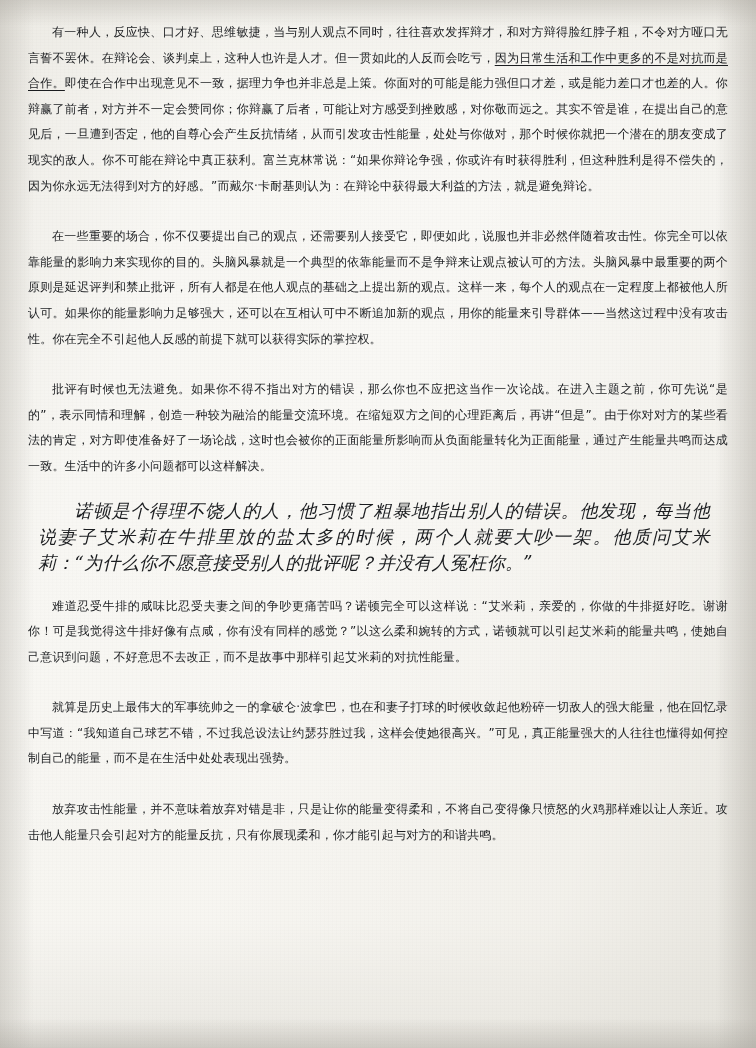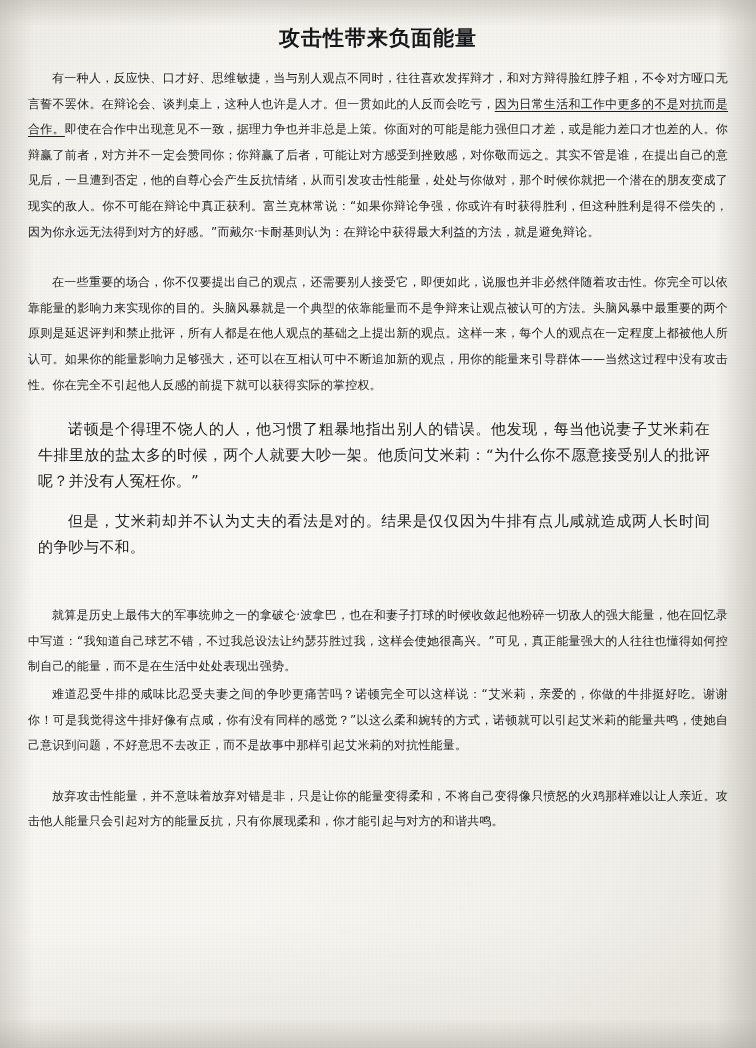--- a/index.html
+++ b/index.html
@@ -87,21 +87,22 @@
     margin: 0 0 2px 0;
     letter-spacing: 0.2px;
   }
   .para.gap {
     margin-top: 25px;
   }
 
   
   .story {
     font-family: "DejaVu Serif", serif;
-    font-size: 15px;
+    font-style: italic;
+    font-size: 18px;
     line-height: 26px;
     color: #1b1d20;
     text-align: justify;
     text-indent: 2em;
     margin: 0 16px 2px 0;
     padding-left: 10px;
     padding-right: 2px;
     letter-spacing: 0.3px;
   }
   .story.gap {
@@ -115,38 +116,37 @@
   }
 
   .block-gap-lg { height: 16px; }
 </style>
 </head>
 <body>
 
 <div id="page">
   <div id="content">
 
-    <h1 class="doc-title">攻击性带来负面能量</h1>
 
     <p class="para"><span>有一种人，反应快、口才好、思维敏捷，当与别人观点不同时，往往喜欢发挥辩才，和对方辩得脸红脖子粗，不令对方哑口无言誓不罢休。在辩论会、谈判桌上，这种人也许是人才。但一贯如此的人反而会吃亏，</span><span class="underline-seg">因为日常生活和工作中更多的不是对抗而是合作。</span><span>即使在合作中出现意见不一致，据理力争也并非总是上策。你面对的可能是能力强但口才差，或是能力差口才也差的人。你辩赢了前者，对方并不一定会赞同你；你辩赢了后者，可能让对方感受到挫败感，对你敬而远之。其实不管是谁，在提出自己的意见后，一旦遭到否定，他的自尊心会产生反抗情绪，从而引发攻击性能量，处处与你做对，那个时候你就把一个潜在的朋友变成了现实的敌人。你不可能在辩论中真正获利。富兰克林常说：“如果你辩论争强，你或许有时获得胜利，但这种胜利是得不偿失的，因为你永远无法得到对方的好感。”而戴尔·卡耐基则认为：在辩论中获得最大利益的方法，就是避免辩论。</span></p>
 
     <p class="para gap">在一些重要的场合，你不仅要提出自己的观点，还需要别人接受它，即便如此，说服也并非必然伴随着攻击性。你完全可以依靠能量的影响力来实现你的目的。头脑风暴就是一个典型的依靠能量而不是争辩来让观点被认可的方法。头脑风暴中最重要的两个原则是延迟评判和禁止批评，所有人都是在他人观点的基础之上提出新的观点。这样一来，每个人的观点在一定程度上都被他人所认可。如果你的能量影响力足够强大，还可以在互相认可中不断追加新的观点，用你的能量来引导群体——当然这过程中没有攻击性。你在完全不引起他人反感的前提下就可以获得实际的掌控权。</p>
 
+    <p class="para gap">批评有时候也无法避免。如果你不得不指出对方的错误，那么你也不应把这当作一次论战。在进入主题之前，你可先说“是的”，表示同情和理解，创造一种较为融洽的能量交流环境。在缩短双方之间的心理距离后，再讲“但是”。由于你对对方的某些看法的肯定，对方即使准备好了一场论战，这时也会被你的正面能量所影响而从负面能量转化为正面能量，通过产生能量共鸣而达成一致。生活中的许多小问题都可以这样解决。</p>
 
     <div class="block-gap-lg"></div>
 
     <p class="story">诺顿是个得理不饶人的人，他习惯了粗暴地指出别人的错误。他发现，每当他说妻子艾米莉在牛排里放的盐太多的时候，两个人就要大吵一架。他质问艾米莉：“为什么你不愿意接受别人的批评呢？并没有人冤枉你。”</p>
 
-    <p class="story gap">但是，艾米莉却并不认为丈夫的看法是对的。结果是仅仅因为牛排有点儿咸就造成两人长时间的争吵与不和。</p>
 
     <div class="block-gap-lg"></div>
 
+    <p class="para">难道忍受牛排的咸味比忍受夫妻之间的争吵更痛苦吗？诺顿完全可以这样说：“艾米莉，亲爱的，你做的牛排挺好吃。谢谢你！可是我觉得这牛排好像有点咸，你有没有同样的感觉？”以这么柔和婉转的方式，诺顿就可以引起艾米莉的能量共鸣，使她自己意识到问题，不好意思不去改正，而不是故事中那样引起艾米莉的对抗性能量。</p>
+
     <p class="para gap">就算是历史上最伟大的军事统帅之一的拿破仑·波拿巴，也在和妻子打球的时候收敛起他粉碎一切敌人的强大能量，他在回忆录中写道：“我知道自己球艺不错，不过我总设法让约瑟芬胜过我，这样会使她很高兴。”可见，真正能量强大的人往往也懂得如何控制自己的能量，而不是在生活中处处表现出强势。</p>
-
-    <p class="para">难道忍受牛排的咸味比忍受夫妻之间的争吵更痛苦吗？诺顿完全可以这样说：“艾米莉，亲爱的，你做的牛排挺好吃。谢谢你！可是我觉得这牛排好像有点咸，你有没有同样的感觉？”以这么柔和婉转的方式，诺顿就可以引起艾米莉的能量共鸣，使她自己意识到问题，不好意思不去改正，而不是故事中那样引起艾米莉的对抗性能量。</p>
 
     <p class="para gap">放弃攻击性能量，并不意味着放弃对错是非，只是让你的能量变得柔和，不将自己变得像只愤怒的火鸡那样难以让人亲近。攻击他人能量只会引起对方的能量反抗，只有你展现柔和，你才能引起与对方的和谐共鸣。</p>
 
   </div>
 
   <div id="grain"></div>
   <div id="shadowtop"></div>
   <div id="shadowbottom"></div>
   <div id="shadowleft"></div>
   <div id="shadowright"></div>

